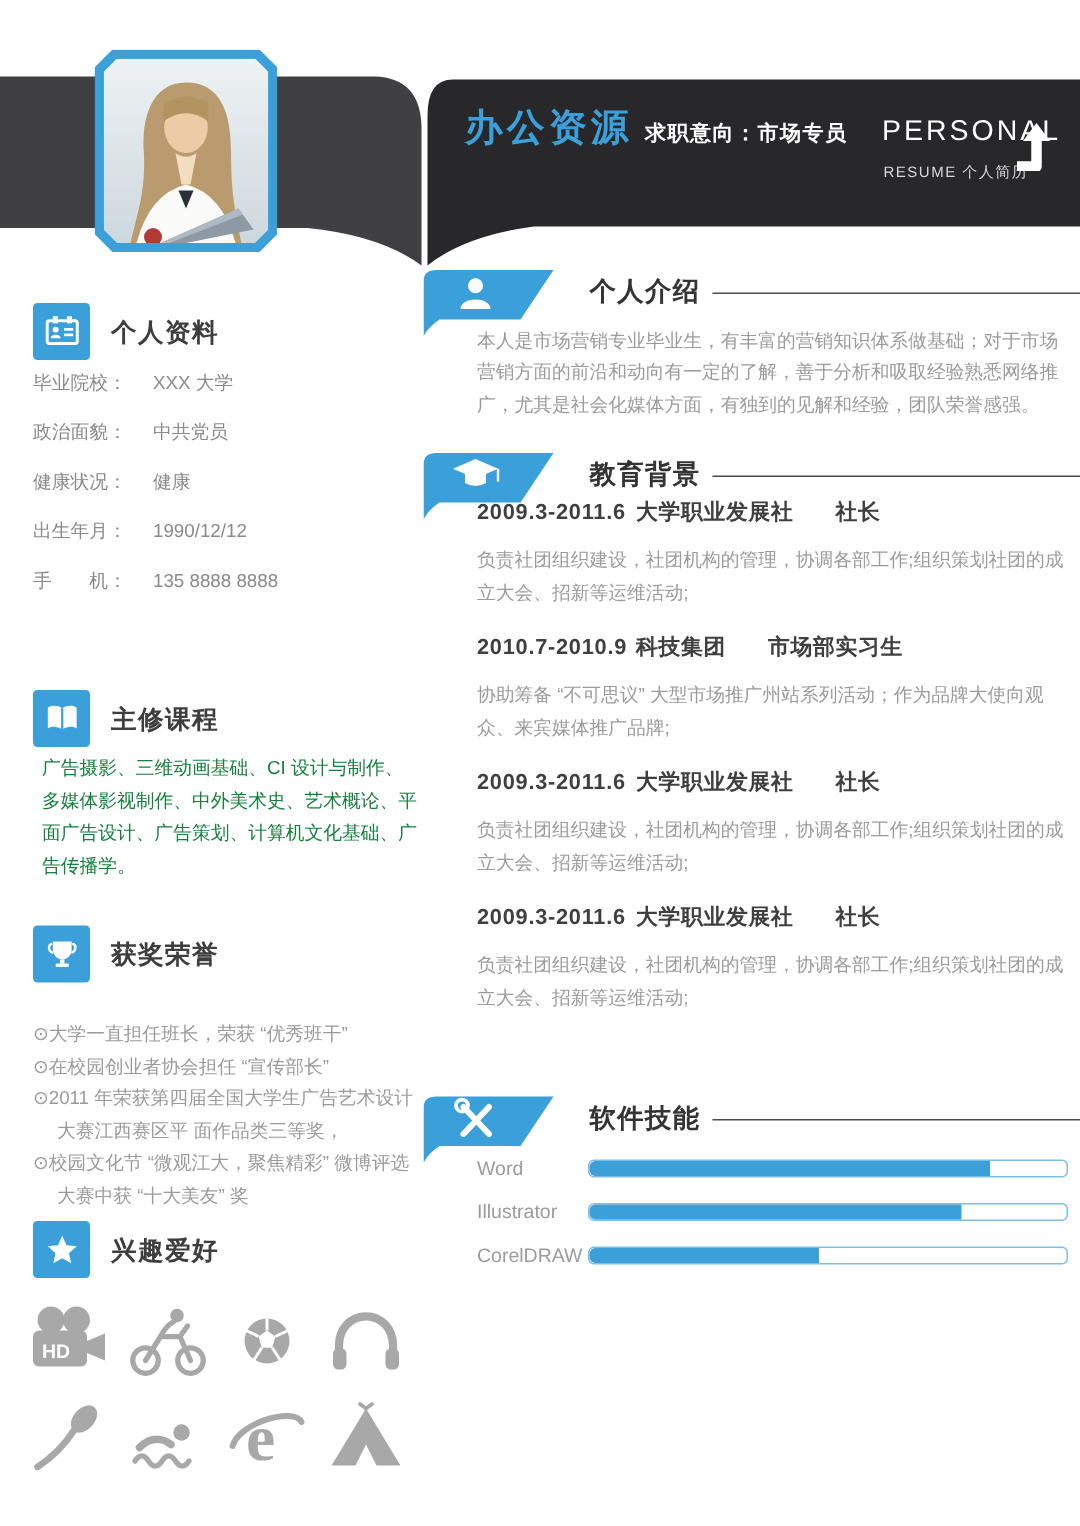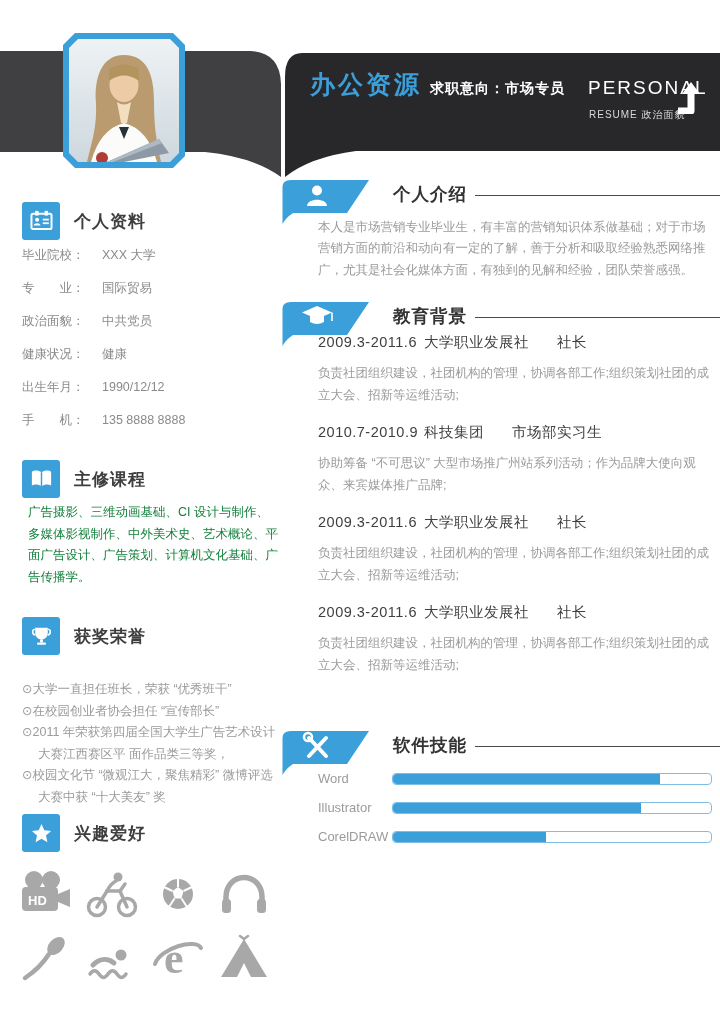--- a/index.html
+++ b/index.html
@@ -32,21 +32,21 @@
   .hobbies{left:20px;top:868px;display:grid;grid-template-columns:repeat(4,58px);column-gap:8px;row-gap:12px;}
   .hobby{width:52px;height:52px;display:flex;align-items:center;justify-content:center;text-decoration:underline;}
   
   .banner{left:280px;width:92px;height:50px;}
   .sec-title-row{left:378px;width:332px;height:24px;display:flex;align-items:center;margin-left:15px;}
   .sec-title{font-size:17.5px;font-weight:bold;color:#333;letter-spacing:1px;white-space:nowrap;}
   .sec-rule{flex:1;height:1px;background:#4a4a4a;margin-left:8px;margin-top:2px;}
   .intro-text{left:318px;top:217px;width:393px;font-size:12.5px;line-height:21.3px;color:#9B9B9B;}
   .edu{left:318px;top:333px;width:394px;}
   .edu-entry{margin-bottom:17px;}
-  .edu-head{font-size:14.5px;font-weight:normal;color:#3F3F3F;letter-spacing:.5px;line-height:18px;}
+  .edu-head{font-size:14.5px;font-weight:bold;color:#3F3F3F;letter-spacing:.5px;line-height:18px;}
   .edu-period{display:inline-block;min-width:106px;}
   .edu-role{display:inline-block;margin-left:28px;}
   .edu-desc{margin-top:12px;font-size:12.5px;line-height:21.5px;color:#9B9B9B;}
   .skills{left:318px;top:770px;width:394px;}
   .skill-row{display:flex;align-items:center;height:17px;margin-bottom:12px;}
   .skill-name{flex:0 0 74px;font-size:13px;color:#9B9B9B;}
   .skill-track{flex:1;height:10px;border:1px solid #7FBEE4;border-radius:4px;position:relative;background:#fff;}
   .skill-fill{position:absolute;left:0;top:0;bottom:0;background:#3B9FD9;border-radius:4px 0 0 4px;}
 </style>
 </head>
@@ -78,21 +78,21 @@
         <polygon points="38,123 90,100 100,114 55,123" fill="#8D9AA6"></polygon>
         <polygon points="38,123 90,100 93,104 44,123" fill="#AEB9C2"></polygon>
         <circle cx="33" cy="119" r="6" fill="#B23B35"></circle>
       </svg>
     </div>
   </div>
 
   <div class="abs brand">办公资源</div>
   <div class="abs objective">求职意向：市场专员</div>
   <div class="abs personal">PERSONAL</div>
-  <div class="abs resume-sub">RESUME 政治面貌</div>
+  <div class="abs resume-sub">RESUME 个人简历</div>
   <svg class="abs arrow-ic" width="26" height="34" viewBox="0 0 26 34">
     <path d="M2,31 L15,31 L15,13" fill="none" stroke="#fff" stroke-width="7" stroke-linejoin="round"></path>
     <polygon points="6,14 24,14 15,2" fill="#fff"></polygon>
   </svg>
 
   <div class="abs sb-head" style="top:202px">
     <span class="sb-ic">
       <svg width="23" height="22" viewBox="0 0 22 21">
         <rect x="5" y="0.8" width="3.2" height="4.5" fill="#fff"></rect>
         <rect x="14" y="0.8" width="3.2" height="4.5" fill="#fff"></rect>
@@ -104,24 +104,20 @@
       </svg>
     </span>
     <span class="sb-title">个人资料</span>
   </div>
   <div class="abs fields">
     <div class="field">
         <span class="f-label">毕业院校：</span>
         <span class="f-value">XXX 大学</span>
       </div>
     <div class="field">
-        <span class="f-label">专　　业：</span>
-        <span class="f-value">国际贸易</span>
-      </div>
-    <div class="field">
         <span class="f-label">政治面貌：</span>
         <span class="f-value">中共党员</span>
       </div>
     <div class="field">
         <span class="f-label">健康状况：</span>
         <span class="f-value">健康</span>
       </div>
     <div class="field">
         <span class="f-label">出生年月：</span>
         <span class="f-value">1990/12/12</span>

